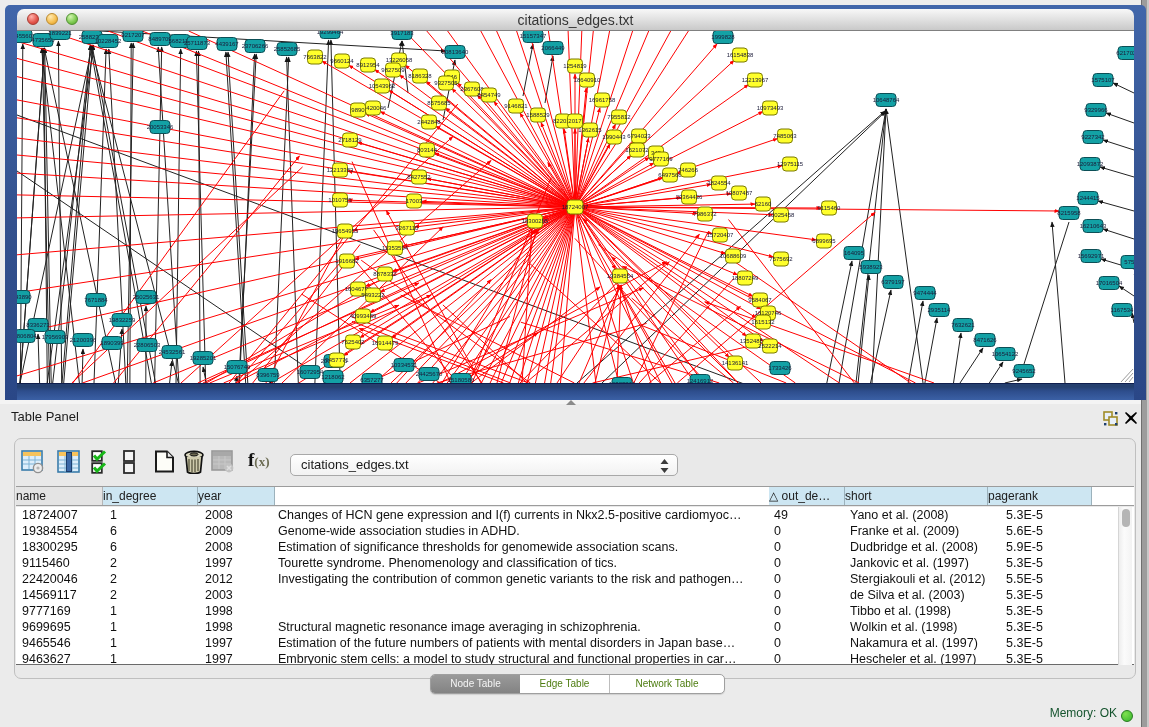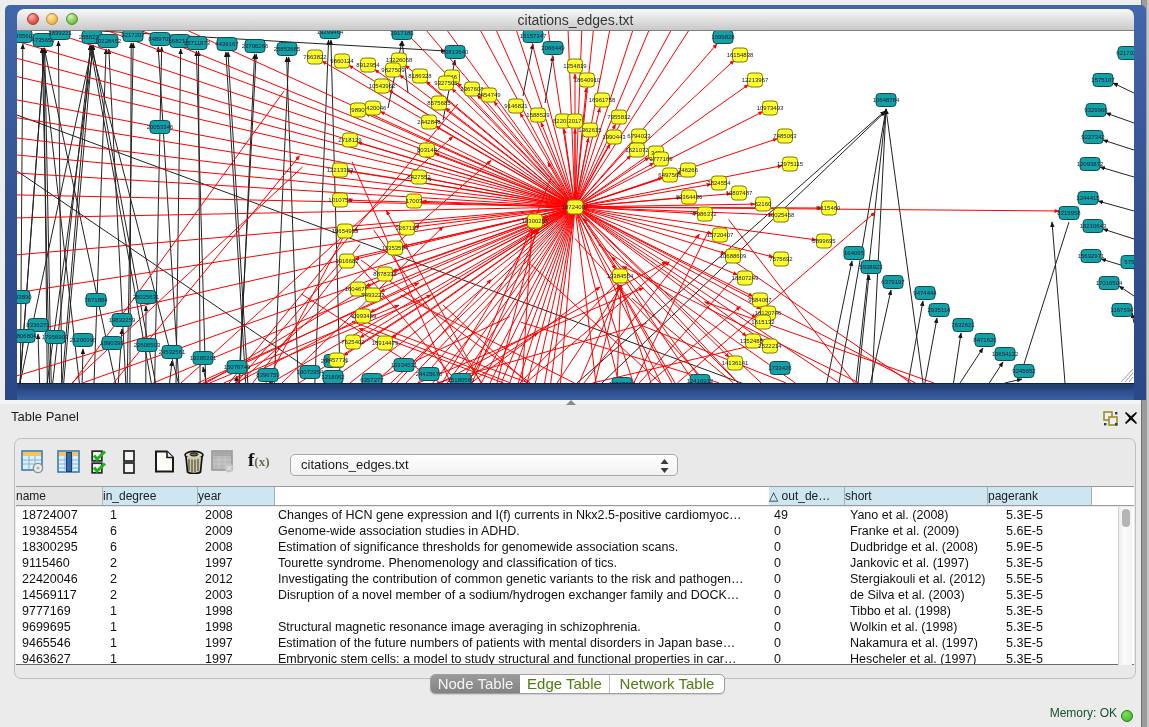--- a/index.html
+++ b/index.html
@@ -28,21 +28,21 @@
 #tbody { position:absolute; left:1px; top:68px; width:1118px; height:158px; background:#fff;
   border-bottom:1px solid #6a6a6a; overflow:hidden; }
 .tr { position:relative; height:16px; font-size:12.5px; color:#101010; white-space:nowrap; }
 .tr span { position:absolute; top:1px; }
 .c0 { left:6px; } .c1 { left:94px; } .c2 { left:189px; } .c3 { left:262px; width:496px; overflow:hidden; }
 .c4 { left:758px; } .c5 { left:834px; } .c6 { left:990px; }
 #vsb { position:absolute; right:3px; top:68px; width:14px; height:158px;
   background:linear-gradient(90deg,#ededed,#fbfbfb 40%,#f3f3f3); border-left:1px solid #d5d5d5; }
 #vsb .th { position:absolute; left:3px; top:2px; width:8px; height:18px; background:#b5b5b5; border-radius:4px; }
 #tabs { position:absolute; left:415px; top:235px; width:295px; height:20px;
-  background:#fff; border:1px solid #9f9f9f; border-radius:5px; font-size:15px;
+  background:#fff; border:1px solid #9f9f9f; border-radius:5px; font-size:10px;
   box-shadow:0 1px 1px rgba(0,0,0,.12); }
 #tabs span { position:absolute; top:0; height:18px; line-height:18px; text-align:center; color:#4d7c0f; }
 #seg1 { left:0; width:89px; background:linear-gradient(180deg,#9a9a9a,#838383); color:#f5f5f5 !important;
   border-radius:4px 0 0 4px; }
 #seg2 { left:89px; width:90px; border-right:1px solid #bdbdbd; }
 #seg3 { left:179px; width:114px; }
 #mem { position:absolute; right:18px; top:267px; font-size:12px; color:#14532d; }
 #dot { position:absolute; right:2px; top:271px; width:12px; height:12px; border-radius:50%;
   background:radial-gradient(circle at 35% 30%,#7fe04f,#35b52c); border:1px solid #267a1e; }
 .icon { position:absolute; top:11px; }
@@ -754,21 +754,20 @@
           <span class="c2">2012</span>
           <span class="c3">Investigating the contribution of common genetic variants to the risk and pathogen…</span>
           <span class="c4">0</span>
           <span class="c5">Stergiakouli et al. (2012)</span>
           <span class="c6">5.5E-5</span>
         </div>
 <div class="tr">
           <span class="c0">14569117</span>
           <span class="c1">2</span>
           <span class="c2">2003</span>
-          <span class="c3">Disruption of a novel member of a sodium/hydrogen exchanger family and DOCK…</span>
           <span class="c4">0</span>
           <span class="c5">de Silva et al. (2003)</span>
           <span class="c6">5.3E-5</span>
         </div>
 <div class="tr">
           <span class="c0">9777169</span>
           <span class="c1">1</span>
           <span class="c2">1998</span>
           <span class="c4">0</span>
           <span class="c5">Tibbo et al. (1998)</span>

